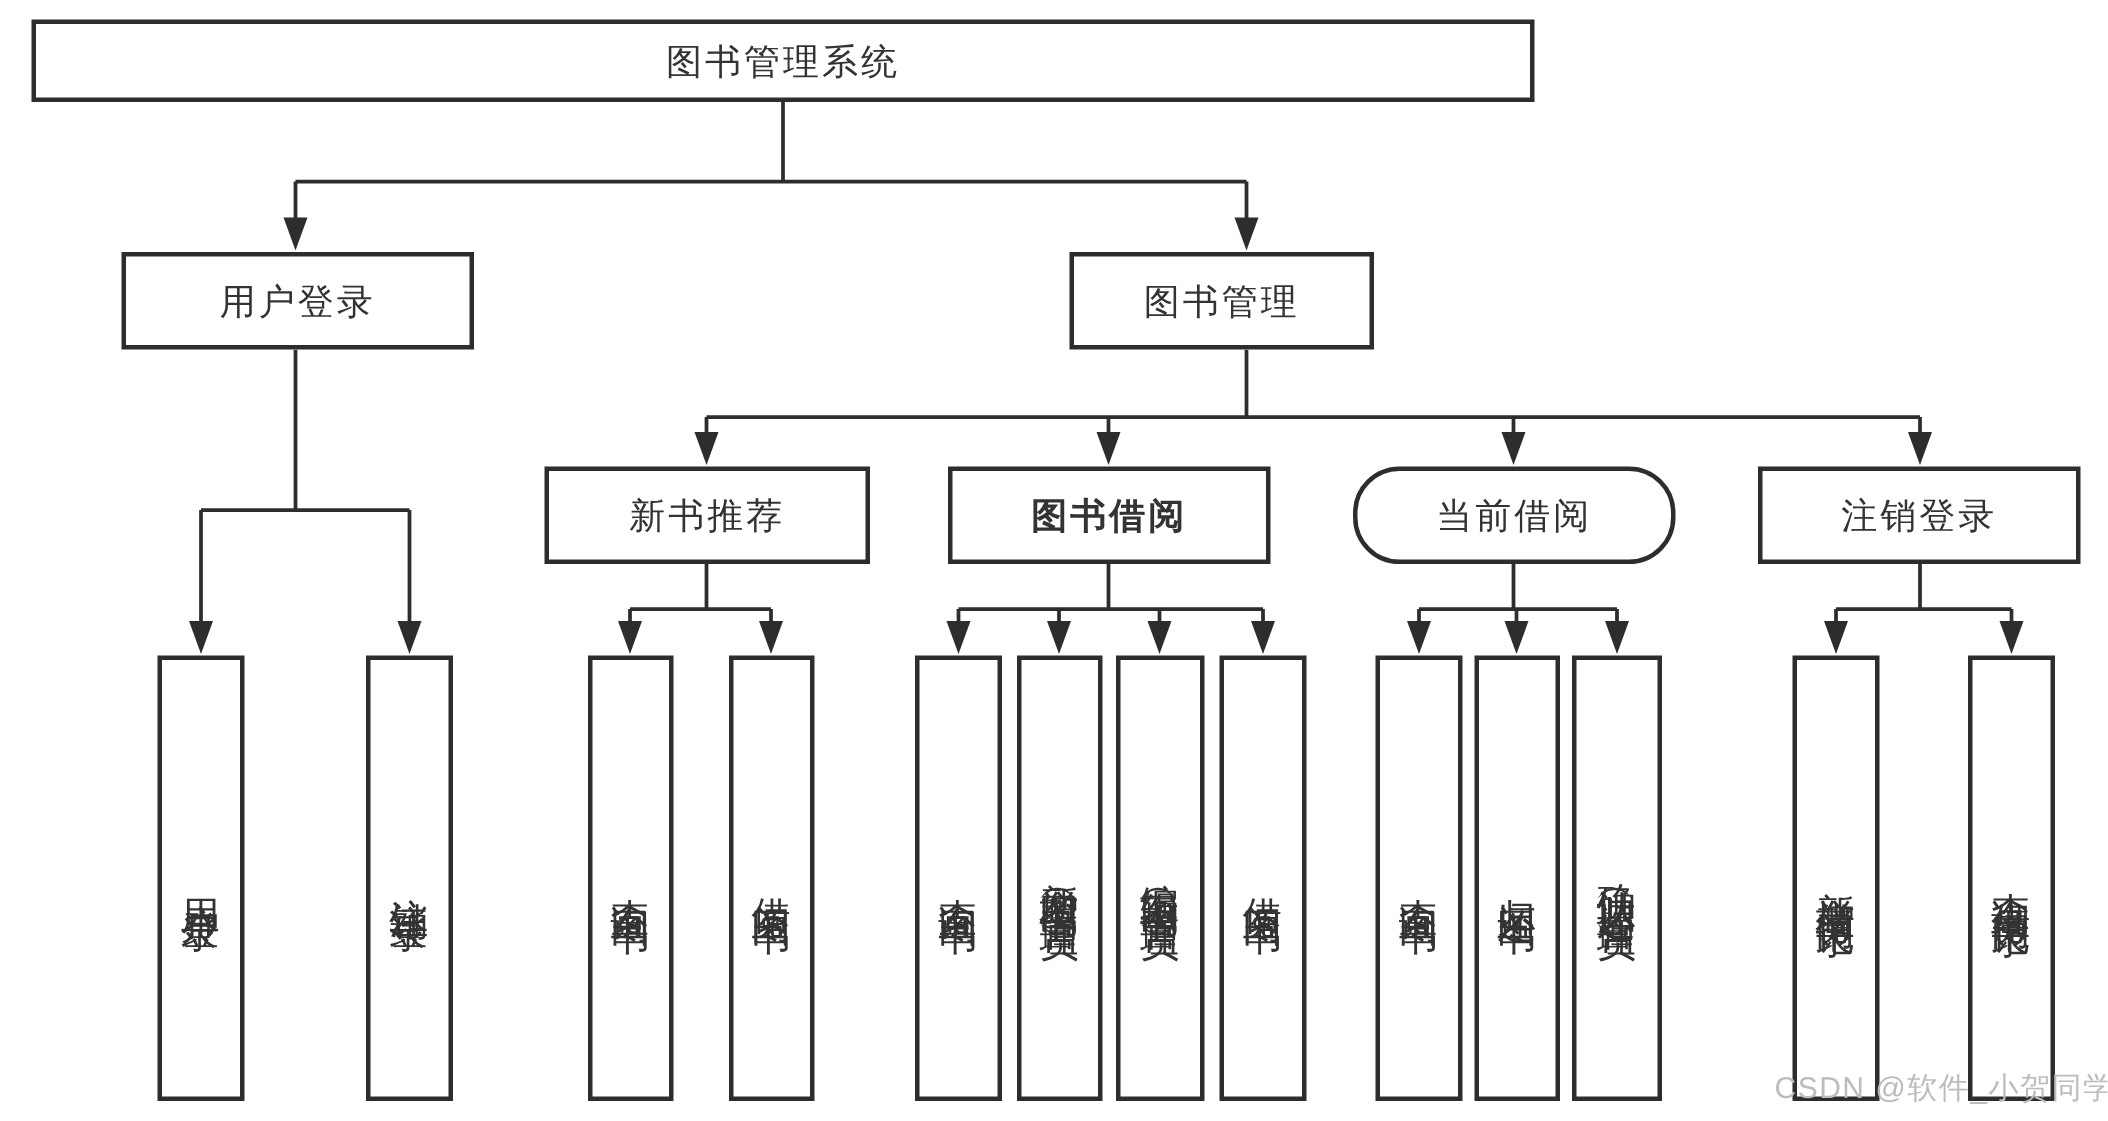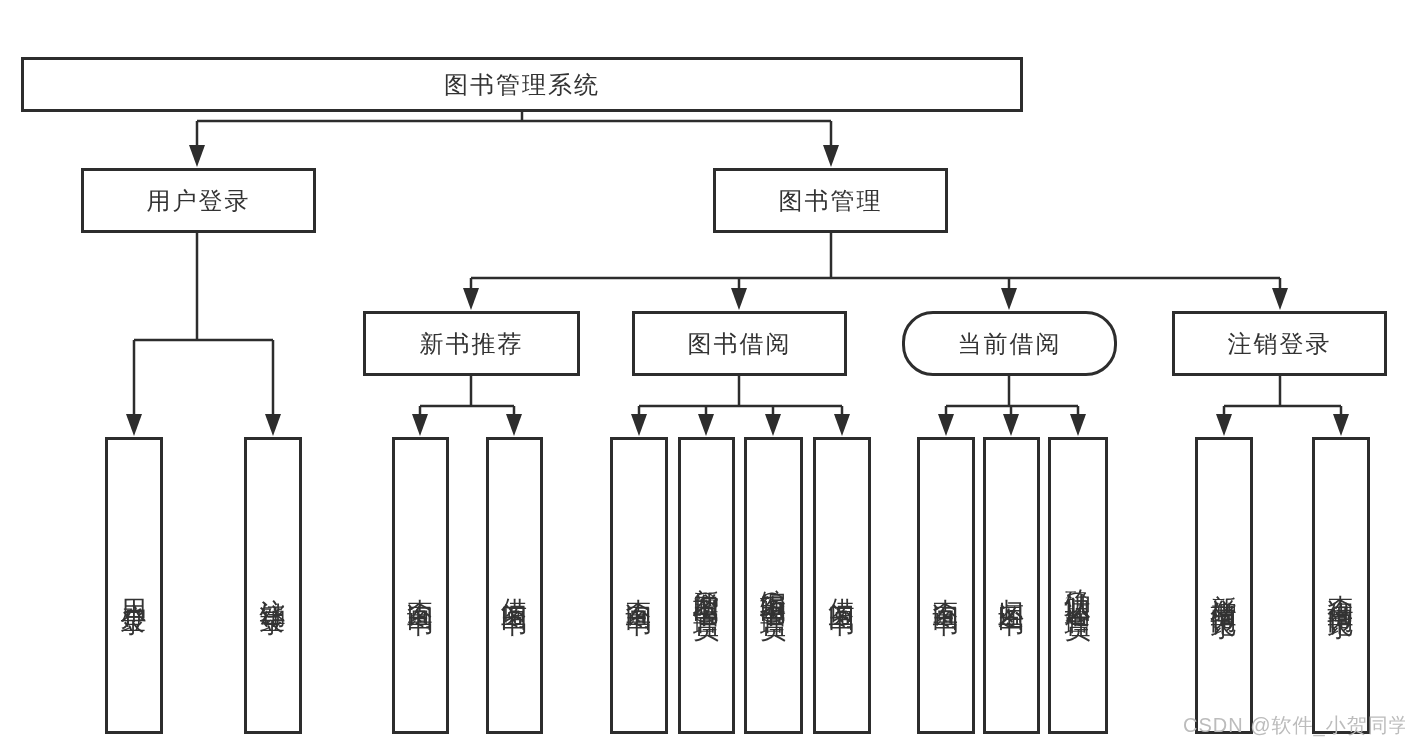--- a/index.html
+++ b/index.html
@@ -98,27 +98,27 @@
   <g>
     <line x1="1280" y1="376" x2="1280" y2="406"></line>
     <line x1="1224" y1="406" x2="1341" y2="406"></line>
     <line x1="1224" y1="406" x2="1224" y2="418"></line>
     <polygon points="1224,436 1216,414 1232,414"></polygon>
     <line x1="1341" y1="406" x2="1341" y2="418"></line>
     <polygon points="1341,436 1333,414 1349,414"></polygon>
   </g>
 </svg>
 
-<div class="box hlabel" style="left:21px;top:13px;width:1002px;height:55px;margin-top:44px;">图书管理系统</div>
+<div class="box hlabel" style="left:21px;top:13px;width:1002px;height:55px;">图书管理系统</div>
 
 <div class="box hlabel" style="left:81px;top:168px;width:235px;height:65px;">用户登录</div>
-<div class="box hlabel" style="left:713px;top:168px;width:235px;height:65px;">图书管理</div>
+<div class="box hlabel" style="left:713px;top:168px;width:203px;height:65px;">图书管理</div>
 
 <div class="box hlabel" style="left:363px;top:311px;width:217px;height:65px;">新书推荐</div>
-<div class="box hlabel" style="left:632px;top:311px;width:215px;height:65px;">图书借阅</div>
+<div class="box hlabel" style="left:632px;top:311px;width:215px;height:65px;font-weight:bold;">图书借阅</div>
 <div class="box hlabel" style="left:902px;top:311px;width:215px;height:65px;border-radius:31px;">当前借阅</div>
 <div class="box hlabel" style="left:1172px;top:311px;width:215px;height:65px;">注销登录</div>
 
 <div class="box leaf" style="left:105px;top:437px;width:58px;height:297px;">用户登录</div>
 <div class="box leaf" style="left:244px;top:437px;width:58px;height:297px;">注销登录</div>
 
 <div class="box leaf" style="left:392px;top:437px;width:57px;height:297px;">查询图书</div>
 <div class="box leaf" style="left:486px;top:437px;width:57px;height:297px;">借阅图书</div>
 
 <div class="box leaf" style="left:610px;top:437px;width:58px;height:297px;">查询图书</div>

